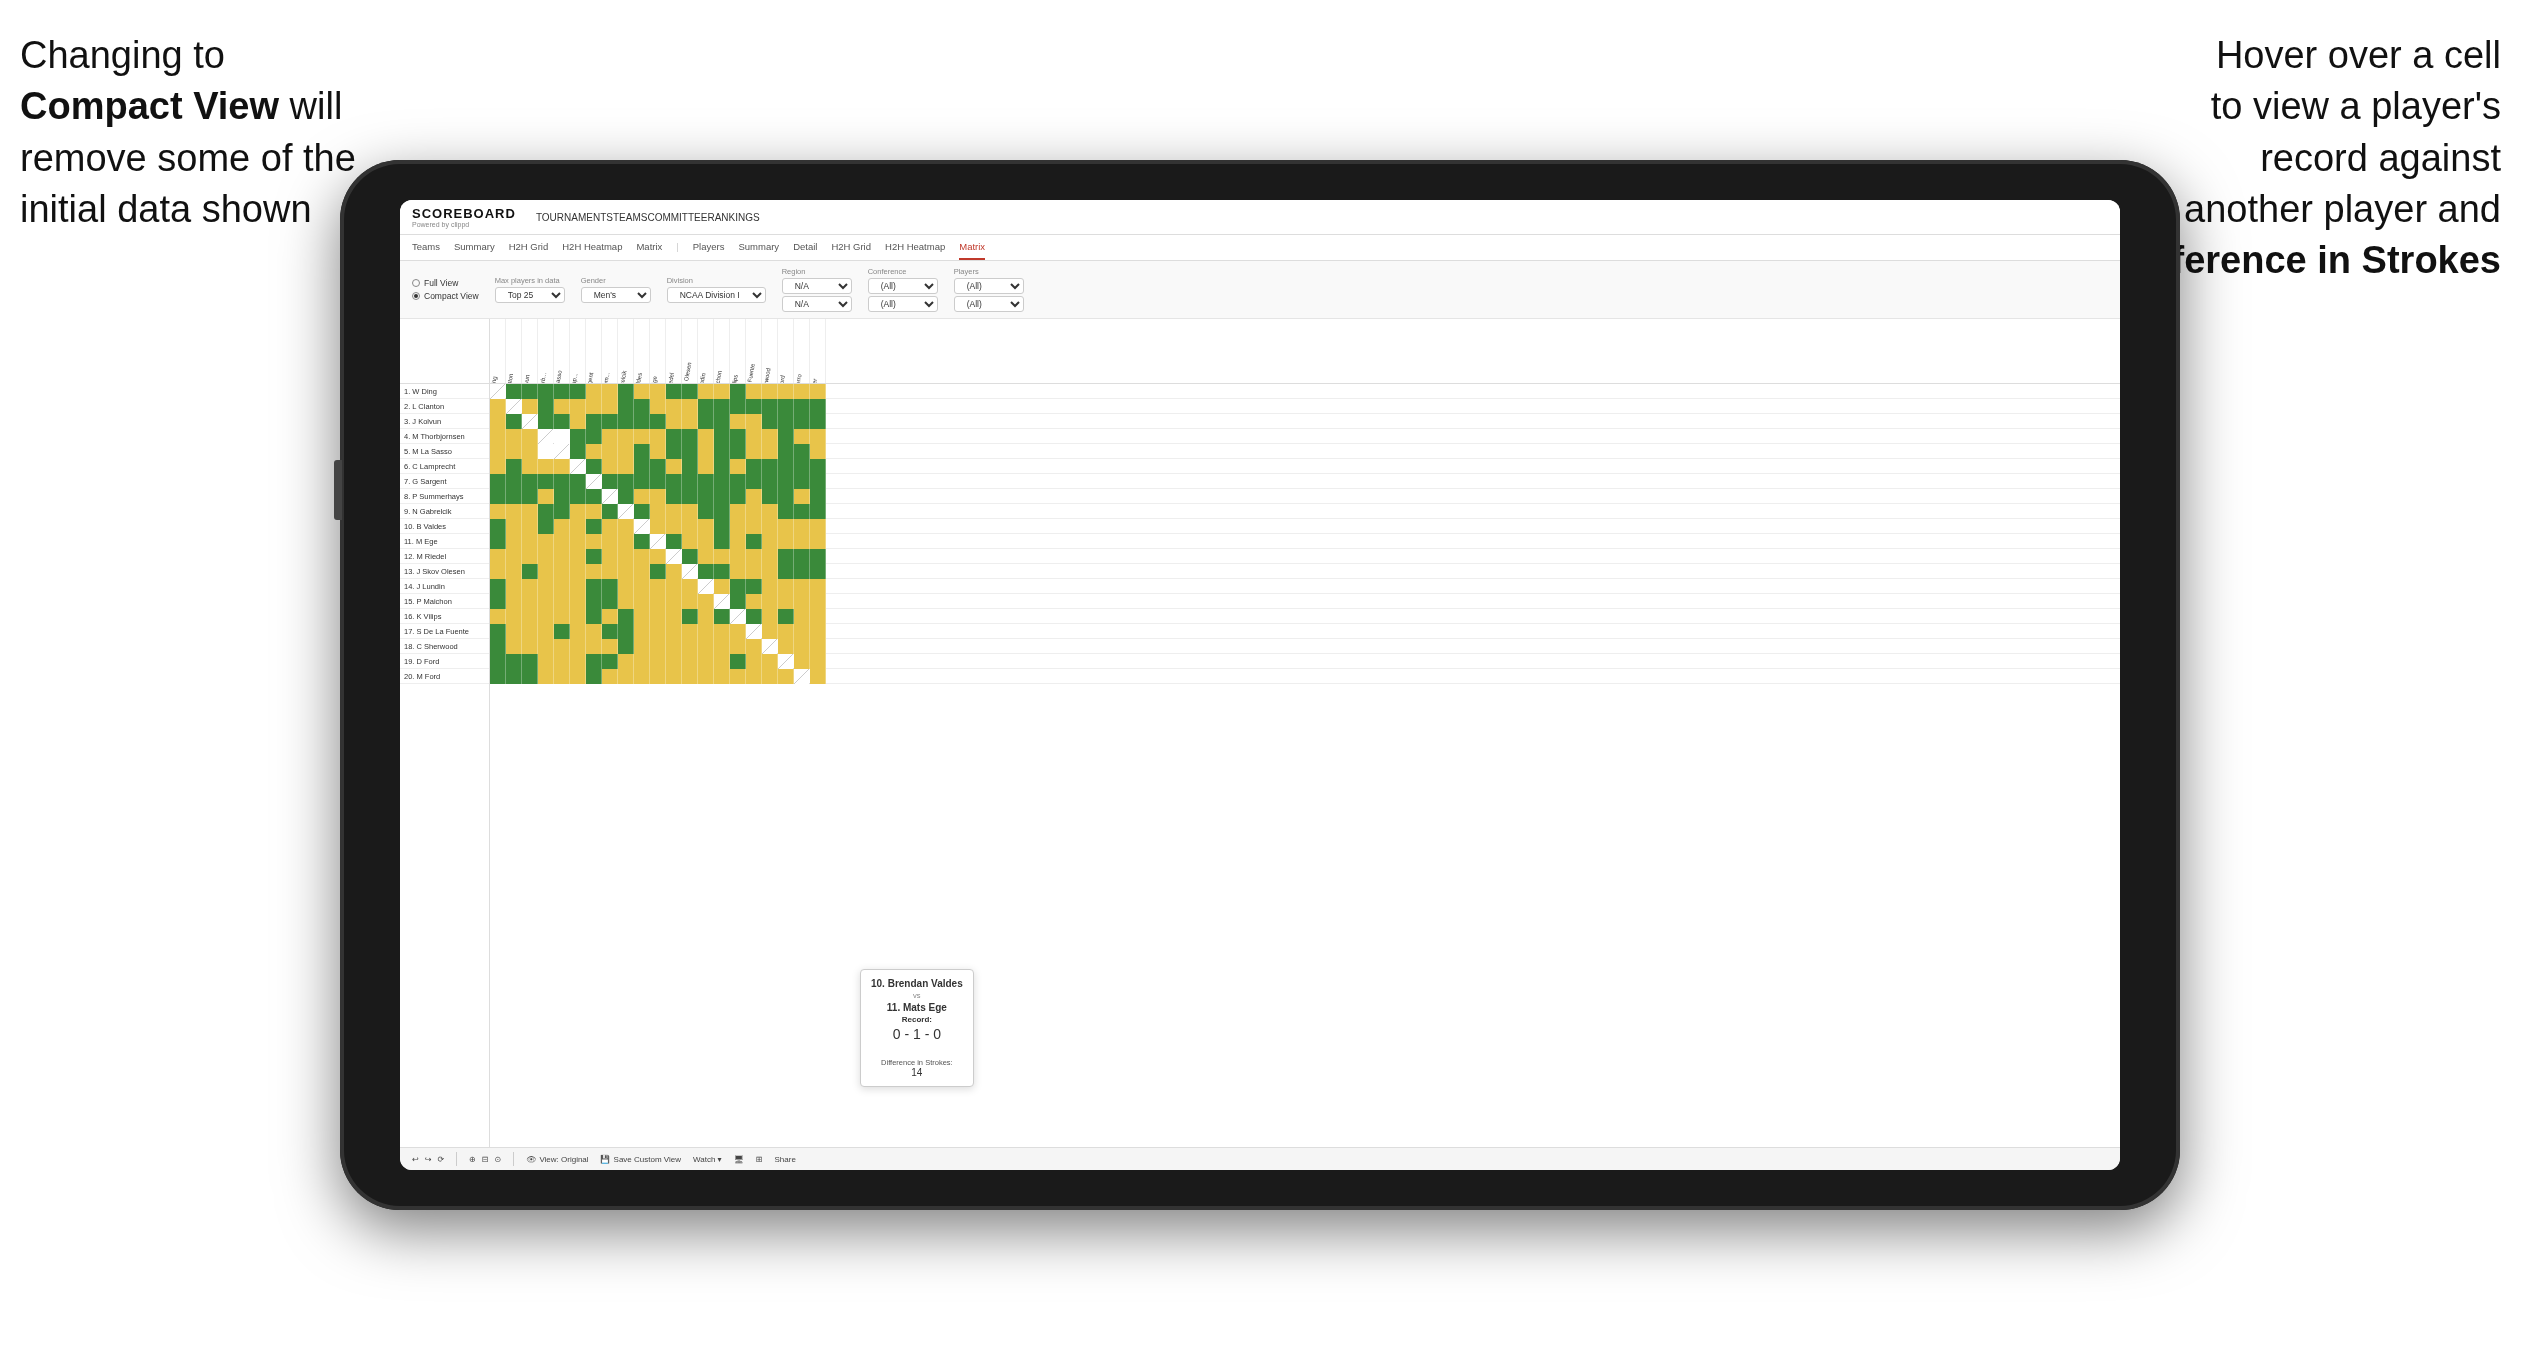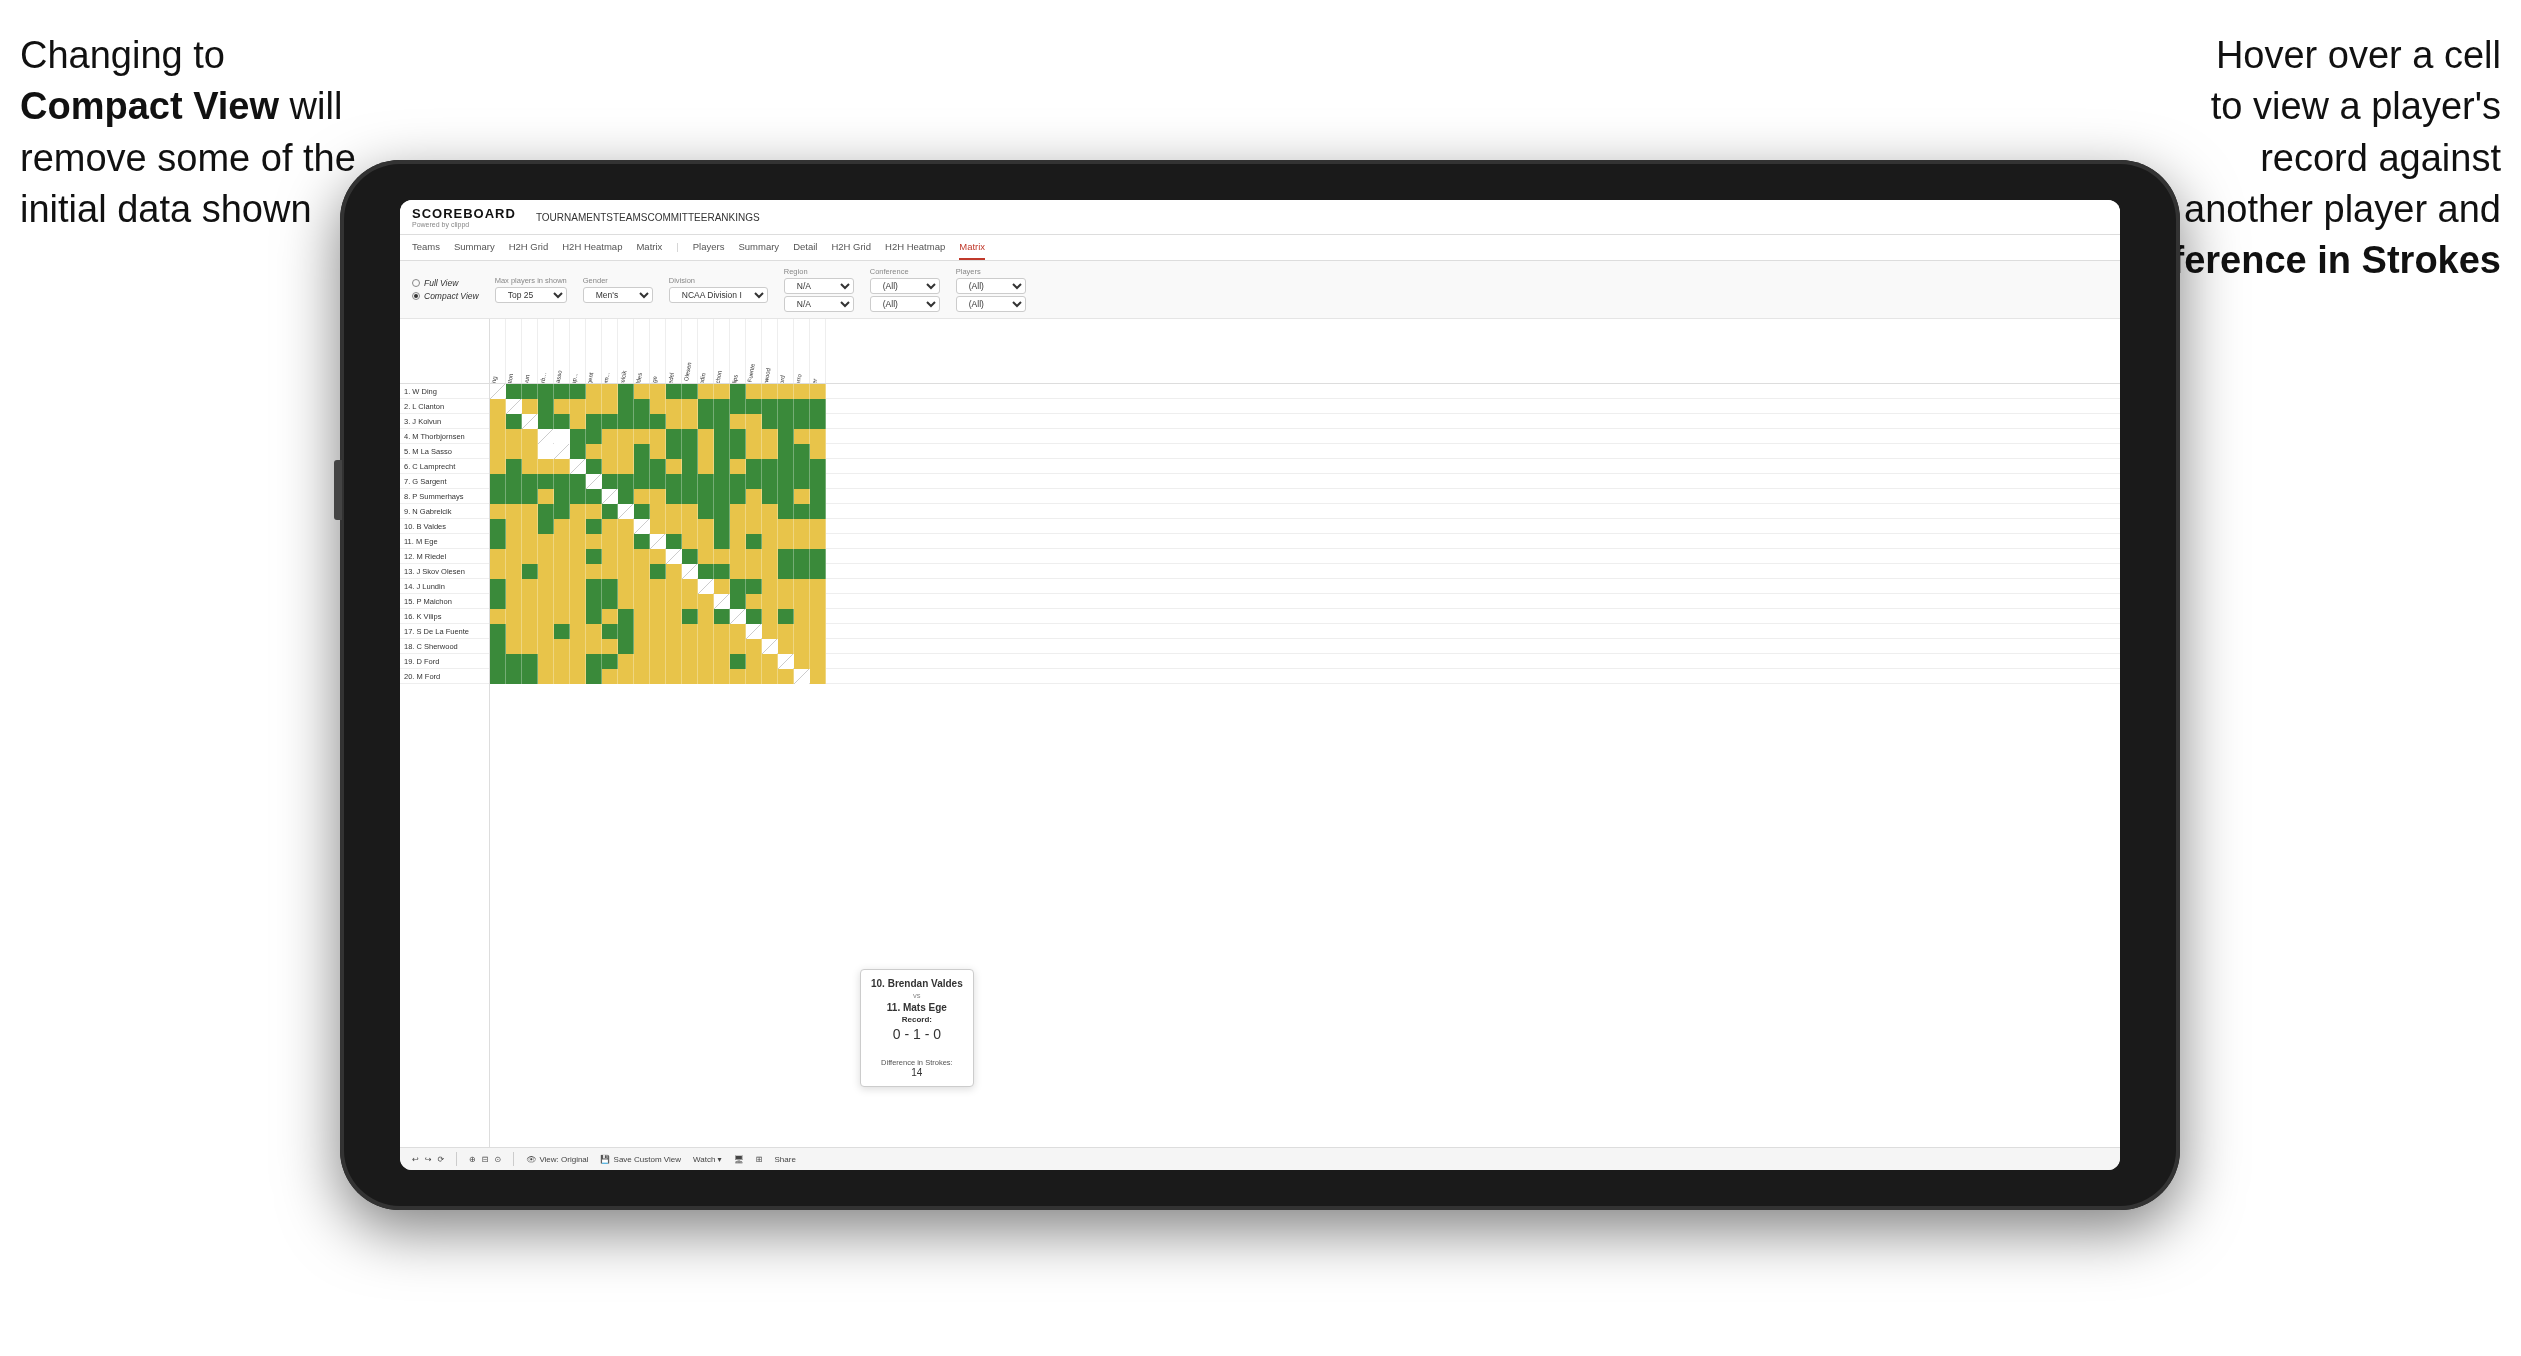--- a/index.html
+++ b/index.html
@@ -145,21 +145,20 @@
       border-bottom: 1px solid #e5e5e5;
       padding: 6px 12px;
       display: flex;
       align-items: center;
       gap: 16px;
     }
     .view-options {
       display: flex;
       flex-direction: column;
       gap: 3px;
-      font-style: italic;
     }
     .radio-option {
       display: flex;
       align-items: center;
       gap: 4px;
       font-size: 8.5px;
       color: #333;
     }
     .radio-circle {
       width: 8px;
@@ -442,21 +441,21 @@
             <div class="radio-circle"></div>
             <span>Full View</span>
           </div>
           <div class="radio-option">
             <div class="radio-circle selected"></div>
             <span>Compact View</span>
           </div>
         </div>
 
         <div class="filter-group">
-          <span class="filter-label">Max players in shown</span>
+          <span class="filter-label">Max players in data</span>
           <select class="filter-select">
             <option>Top 25</option>
           </select>
         </div>
 
         <div class="filter-group">
           <span class="filter-label">Gender</span>
           <select class="filter-select">
             <option>Men's</option>
           </select>

